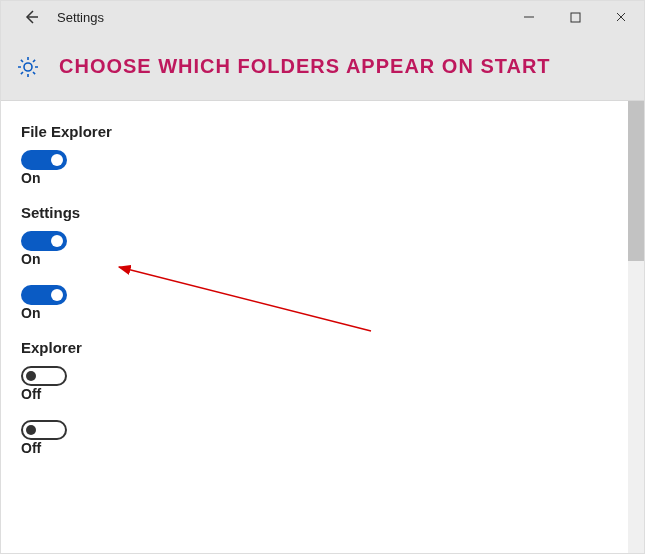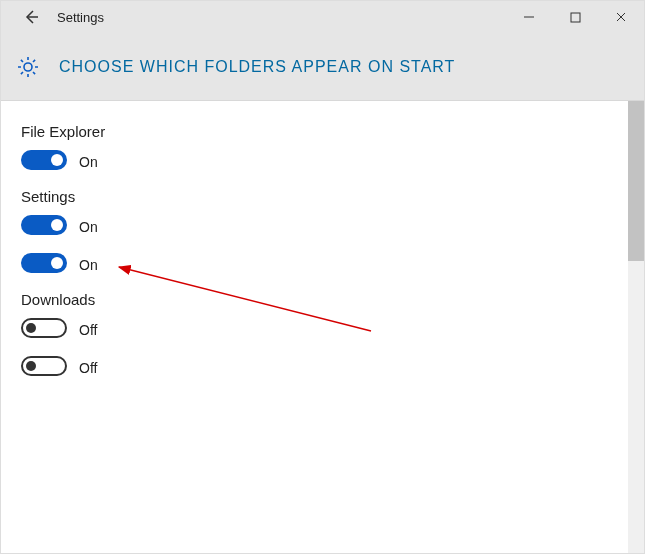--- a/index.html
+++ b/index.html
@@ -54,44 +54,46 @@
   }
   .gear {
     width: 26px;
     height: 26px;
     margin-right: 18px;
     display: flex;
     align-items: center;
     justify-content: center;
   }
   .page-title {
-    font-size: 16px;
+    font-size: 20px;
     letter-spacing: 1px;
-    color: #0369a1;
-    font-weight: 400;
+    color: #be185d;
+    font-weight: 700;
   }
   .content {
     position: relative;
     height: calc(554px - 32px - 68px - 2px);
     overflow: hidden;
   }
   .scrollarea {
     padding: 22px 20px 0 20px;
+    font-weight: bold;
   }
   .opt {
     margin-bottom: 18px;
   }
   .opt-label {
     font-size: 15px;
     color: #222;
     margin-bottom: 10px;
   }
   .toggle-row {
     display: flex;
-    align-items: flex-end;
+    align-items: flex-start;
+    flex-direction: column;
   }
   .toggle {
     width: 46px;
     height: 20px;
     border-radius: 10px;
     position: relative;
     cursor: pointer;
     margin-right: 12px;
     box-sizing: border-box;
   }
@@ -211,21 +213,21 @@
       </div>
       <div class="opt">
         <div class="toggle-row">
           <div class="toggle on">
             <div class="knob"></div>
           </div>
           <div class="toggle-state">On</div>
         </div>
       </div>
       <div class="opt">
-        <div class="opt-label">Downloads</div>
+        <div class="opt-label">Explorer</div>
         <div class="toggle-row">
           <div class="toggle off">
             <div class="knob"></div>
           </div>
           <div class="toggle-state">Off</div>
         </div>
       </div>
       <div class="opt">
         <div class="toggle-row">
           <div class="toggle off">

